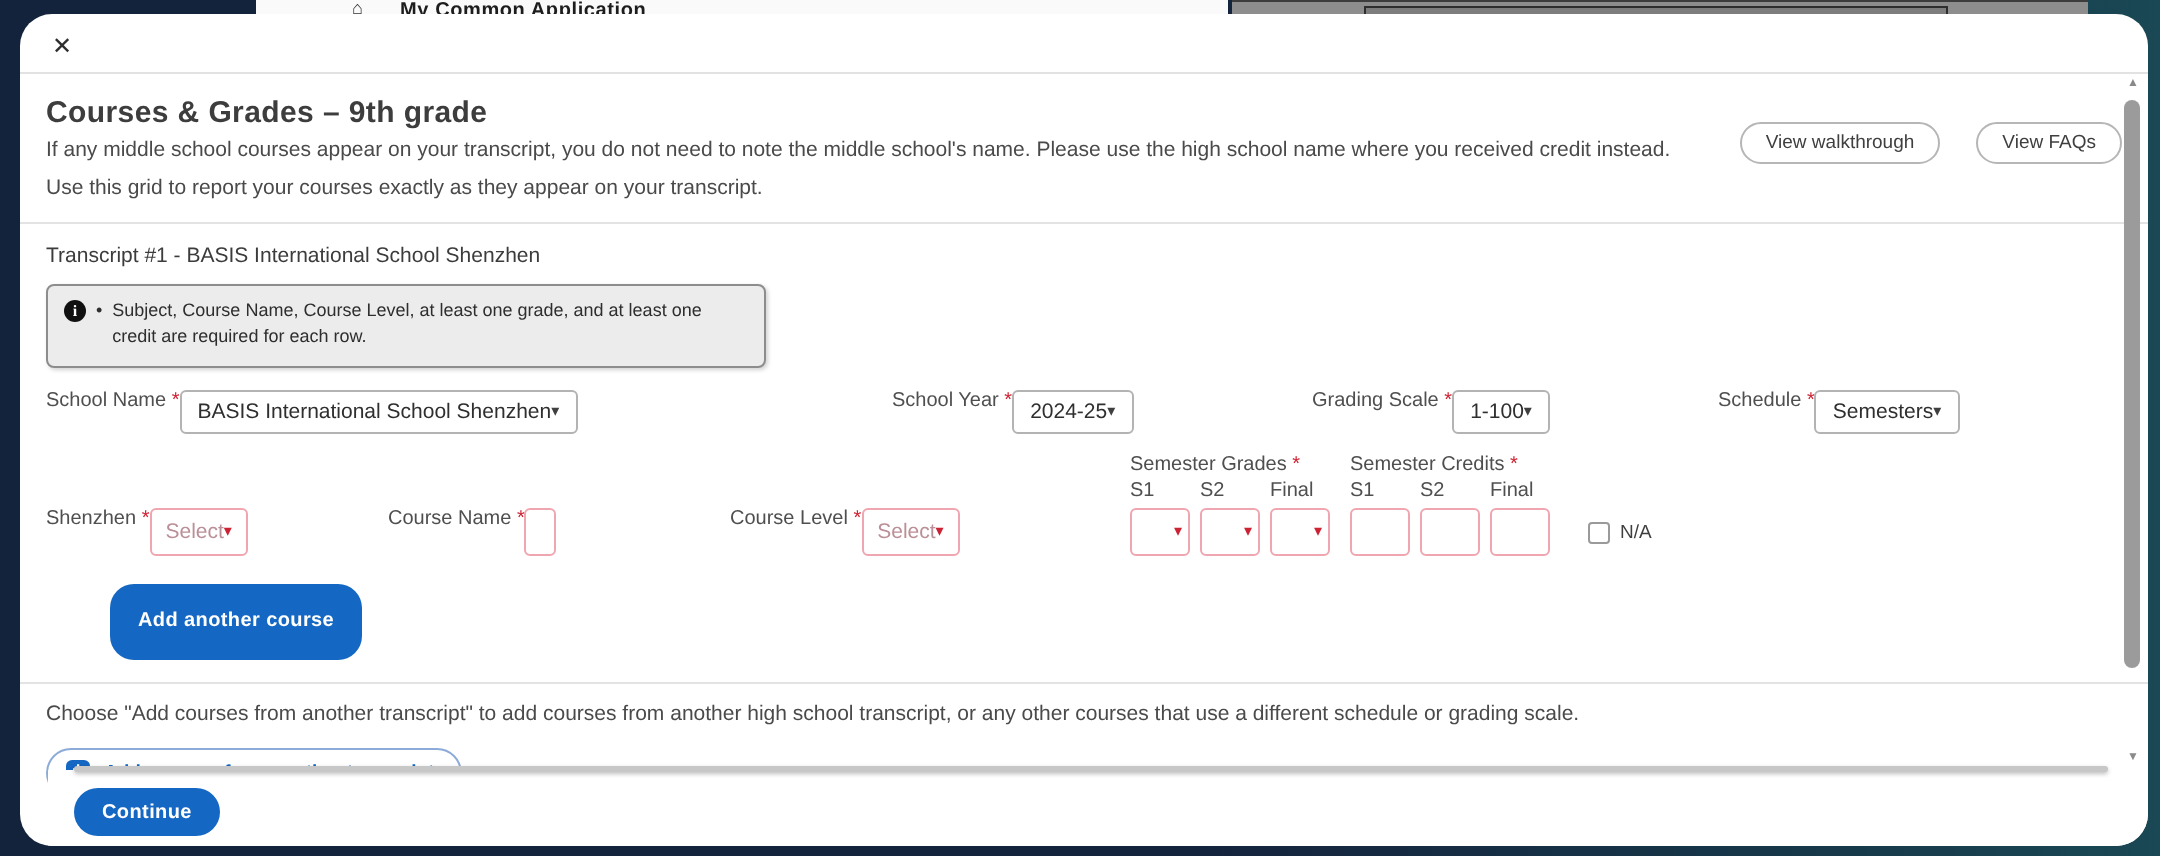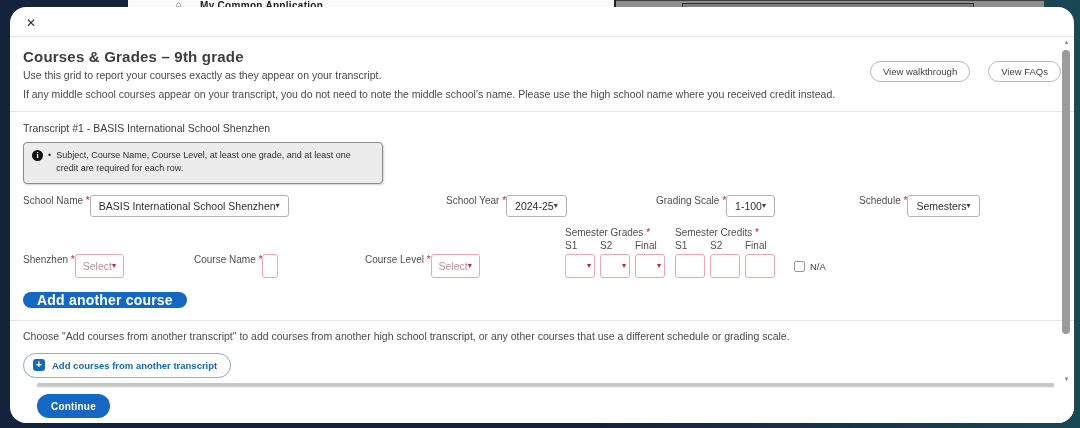--- a/index.html
+++ b/index.html
@@ -63,21 +63,21 @@
   .minigroup { display:flex; flex-direction:column; margin-right:10px; }
   .grouplabel { font-size:10px; color:#4f4f4f; margin-bottom:2px; white-space:nowrap; }
   .colrow { display:flex; gap:5px; margin-bottom:3px; }
   .colrow span { width:30px; font-size:10px; color:#4f4f4f; white-space:nowrap; }
   .miniboxes { display:flex; gap:5px; }
   .minibox { width:30px; height:24px; border:1.5px solid #efa6b0; border-radius:3px; background:#fff; display:flex; align-items:center; justify-content:flex-end; padding-right:3px; cursor:text; }
   .na-wrap { display:flex; align-items:center; margin-left:9px; margin-bottom:6px; }
   .checkbox { width:11px; height:11px; border:1px solid #9a9a9a; border-radius:2px; background:#fff; cursor:pointer; }
   .na-label { font-size:9.5px; color:#3f3f3f; margin-left:5px; }
 
-  .btn-blue { display:inline-flex; align-items:center; background:#1467c2; color:#fff; font-size:14px; font-weight:bold; border:none; border-radius:12px; padding:0 14px; height:16px; cursor:pointer; letter-spacing:.2px; }
+  .btn-blue { display:inline-flex; align-items:center; background:#1467c2; color:#fff; font-size:10px; font-weight:bold; border:none; border-radius:12px; padding:0 14px; height:38px; cursor:pointer; letter-spacing:.2px;margin-left:32px; }
   .add-course { margin-top:14px; }
 
   .another-text { margin-top:8px; font-size:10.5px; color:#4a4a4a; line-height:1.4; max-width:1040px; }
 
   .add-transcript { margin-top:9px; display:inline-flex; align-items:center; gap:7px; background:#fff; border:1px solid #8cabd8; border-radius:13px; padding:0 13px 0 9px; height:25px; color:#1467c2; font-size:9.5px; font-weight:bold; cursor:pointer; }
   .plus-icon { width:12px; height:12px; background:#1467c2; border-radius:3px; color:#fff; font-size:10px; font-weight:bold; display:flex; align-items:center; justify-content:center; line-height:1; }
 
   .footer { position:absolute; left:0; right:0; bottom:0; height:38px; background:#fff;margin-left:14px; }
   .footer-shadow { position:absolute; top:-2px; left:13px; right:20px; height:3px; background:#c7c7c7; border-radius:3px; box-shadow:0 1px 2px rgba(0,0,0,.25); }
   .continue-btn { margin:9px 0 0 13px; height:24px; border-radius:13px; font-size:10px; }
@@ -106,22 +106,22 @@
 
   <div class="topbar">
     <div class="close-btn">✕</div>
   </div>
 
   <div class="content">
 
     <div class="header-row">
       <div>
         <h1 class="page-heading">Courses &amp; Grades – 9th grade</h1>
+        <p class="intro">If any middle school courses appear on your transcript, you do not need to note the middle school's name. Please use the high school name where you received credit instead.</p>
         <p class="intro">Use this grid to report your courses exactly as they appear on your transcript.</p>
-        <p class="intro">If any middle school courses appear on your transcript, you do not need to note the middle school's name. Please use the high school name where you received credit instead.</p>
       </div>
       <div class="header-btns">
         <button class="pill-outline">View walkthrough</button>
         <button class="pill-outline">View FAQs</button>
       </div>
     </div>
 
     <div class="divider div1"></div>
 
     <div class="transcript-label">Transcript #1 - BASIS International School Shenzhen</div>

